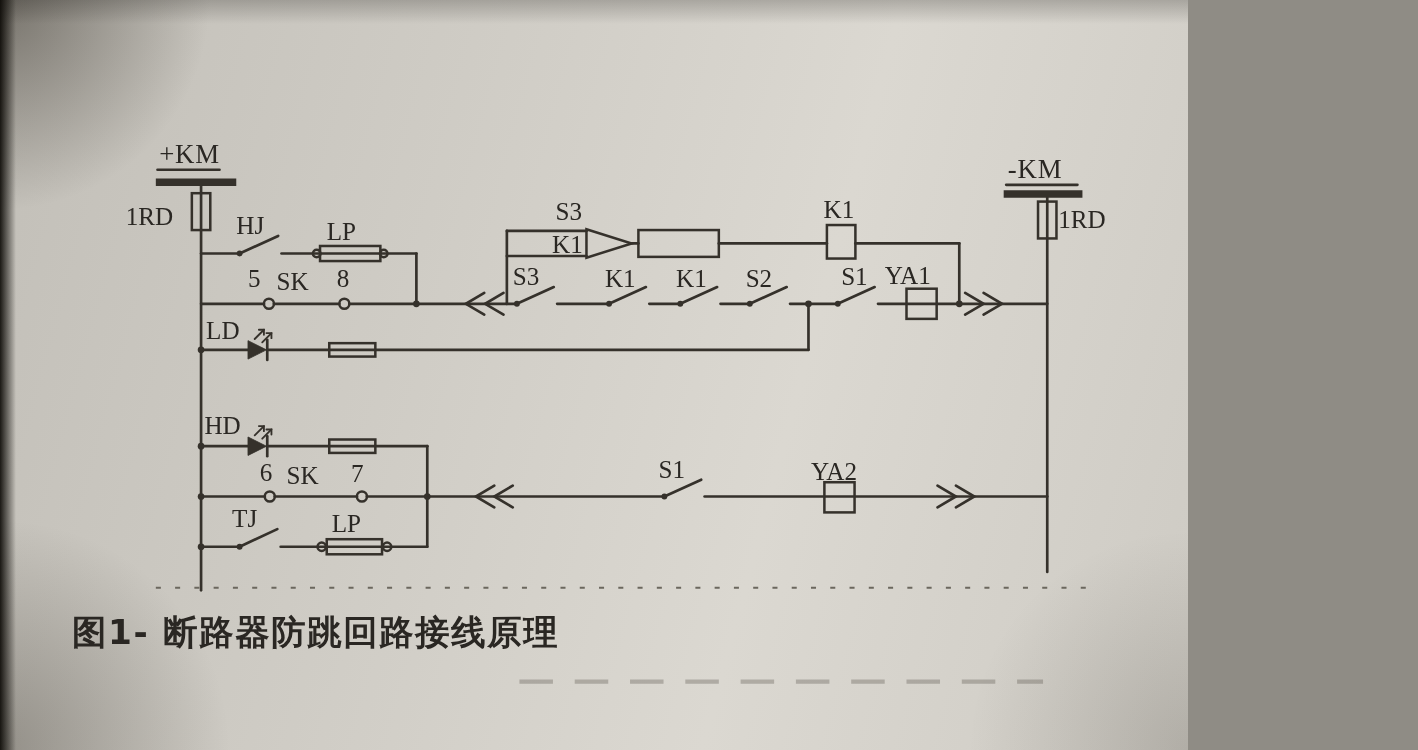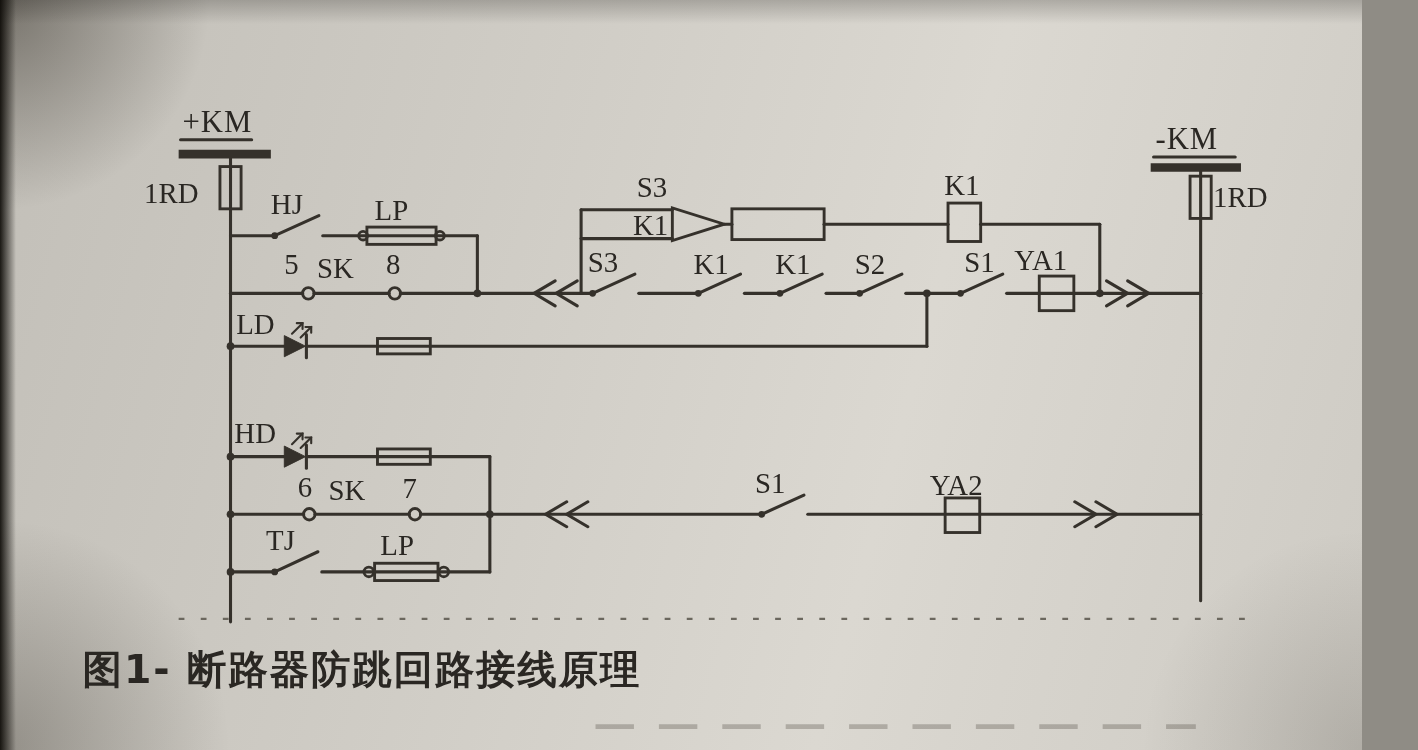--- a/index.html
+++ b/index.html
@@ -1,17 +1,17 @@
 <!DOCTYPE html>
 <html><head>
 <meta charset="utf-8">
 <style>
   html,body{margin:0;padding:0;background:#8f8c85;}
   .page{
-    position:relative;width:1362px;height:750px;overflow:hidden;
+    position:relative;width:1188px;height:750px;overflow:hidden;
     background:
       linear-gradient(to right, rgba(12,10,6,0.92), rgba(12,10,6,0) 16px),
       linear-gradient(to bottom, rgba(12,10,6,0.22), rgba(12,10,6,0) 24px),
       radial-gradient(circle at 0% 0%, rgba(25,20,12,0.45), rgba(25,20,12,0) 210px),
       radial-gradient(circle at 0% 100%, rgba(25,20,12,0.30), rgba(25,20,12,0) 230px),
       radial-gradient(circle at 100% 100%, rgba(25,20,12,0.16), rgba(25,20,12,0) 220px),
       linear-gradient(105deg, #c2bfb8 0%, #cfccc5 35%, #dbd8d1 65%, #cecbc4 100%);
   }
   .diagram{position:absolute;left:0;top:0;width:100%;height:100%;}
   .wire{stroke:#35312b;stroke-width:3.2;fill:none;stroke-linecap:round;}

